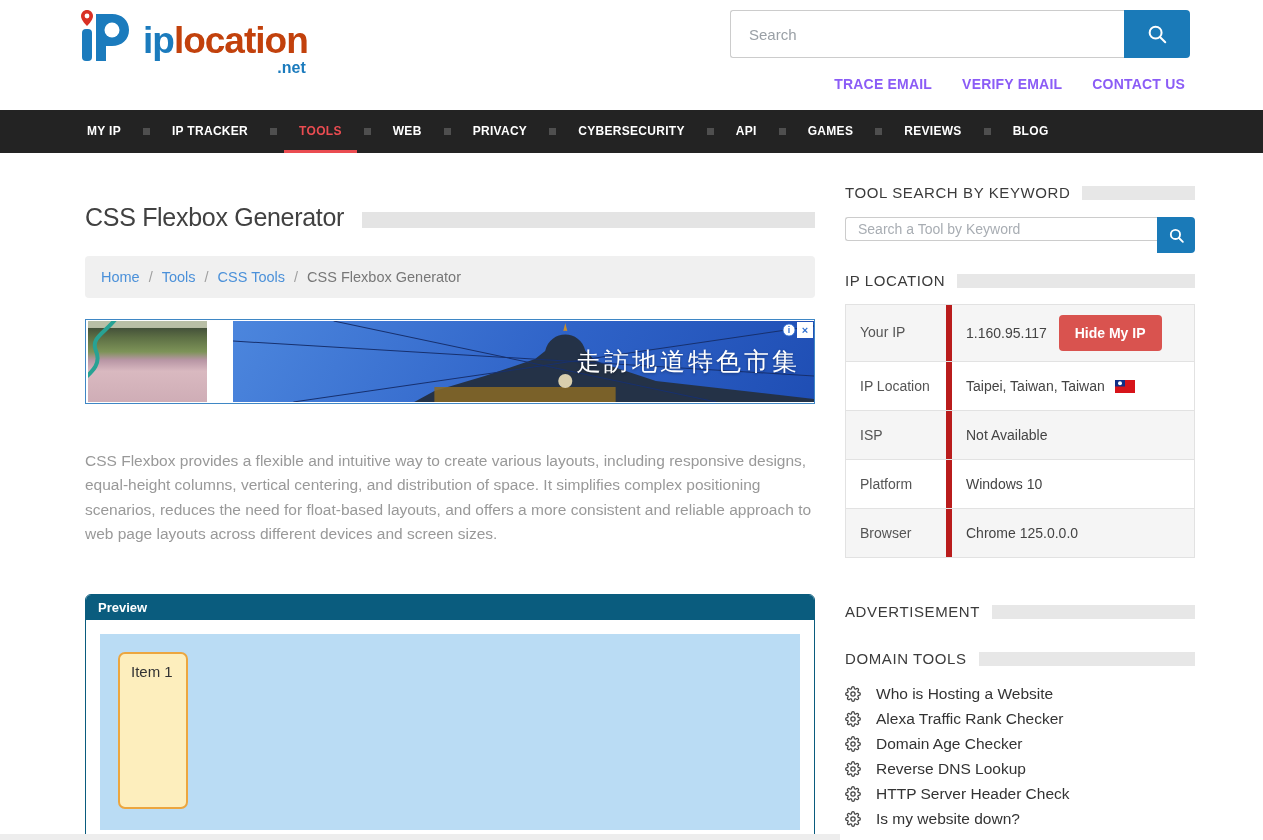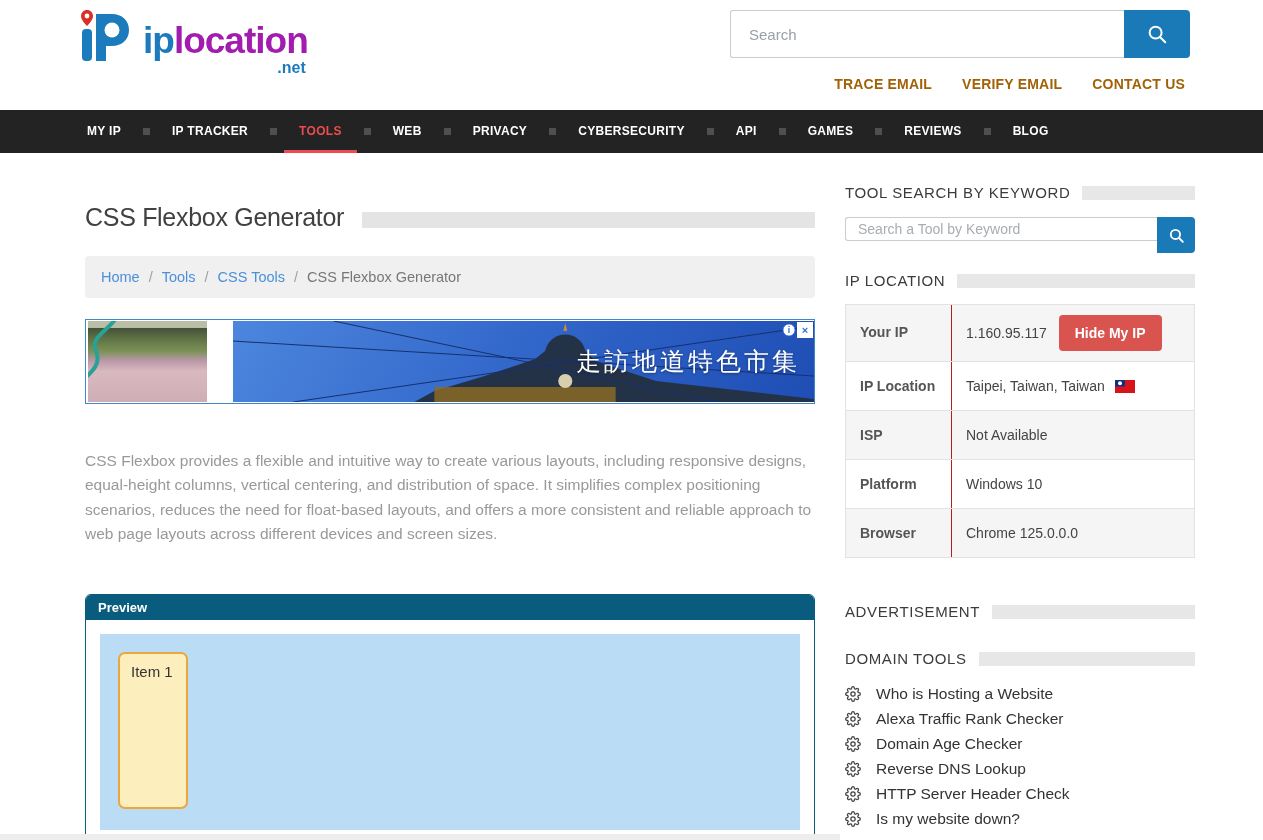--- a/index.html
+++ b/index.html
@@ -5,28 +5,28 @@
   * { margin:0; padding:0; box-sizing:border-box; }
   html,body { background:#fff; }
   body { font-family:"Liberation Sans", sans-serif; }
   .page { position:relative; width:1263px; height:840px; background:#fff; overflow:hidden; }
 
   
   .site-header { position:relative; height:110px; background:#fff; }
   .logo { position:absolute; left:75px; top:8px; display:flex; align-items:flex-start; text-decoration:none; cursor:pointer; }
   .logo-text { position:relative; margin-left:6px; margin-top:14px; font-weight:bold; font-size:37px; letter-spacing:-1px; line-height:1; }
   .lt-ip { color:#1b7bbd; }
-  .lt-loc { color:#a21caf; }
+  .lt-loc { color:#c2410c; }
   .lt-net { position:absolute; right:2px; bottom:-17px; font-size:16px; letter-spacing:0; color:#1b7bbd; font-weight:bold; }
   .header-search { position:absolute; top:10px; right:73px; width:460px; height:48px; display:flex; }
   .header-search input { flex:1; height:48px; border:1px solid #ccc; border-right:none; border-radius:3px 0 0 3px; padding:0 18px; font-size:15px; color:#555; font-family:"Liberation Sans",sans-serif; outline:none; }
   .header-search input::placeholder { color:#9aa0a6; }
   .search-btn { width:66px; height:48px; background:#1a7ab8; border:none; border-radius:0 4px 4px 0; cursor:pointer; display:flex; align-items:center; justify-content:center; }
   .header-links { position:absolute; top:76px; right:78px; display:flex; gap:30px; }
-  .header-links a { font-size:14px; font-weight:bold; color:#a16207; text-decoration:none; letter-spacing:.2px; cursor:pointer; }
+  .header-links a { font-size:14px; font-weight:bold; color:#8b5cf6; text-decoration:none; letter-spacing:.2px; cursor:pointer; }
 
   
   .main-nav { height:43px; background:#232323; display:flex; align-items:center; padding-left:72px; }
   .main-nav a { position:relative; display:inline-block; line-height:43px; padding:0 15px; color:#fff; font-size:12px; font-weight:bold; letter-spacing:.3px; text-decoration:none; cursor:pointer; }
   .main-nav a.active { color:#ea4c51; }
   .main-nav a.active::after { content:""; position:absolute; left:0; right:0; bottom:0; height:3px; background:#ea4c51; }
   .nav-sep { width:7px; height:7px; background:#4f4f4f; margin:0 7px; flex:none; }
 
   
   .content { display:flex; }
@@ -69,21 +69,21 @@
   .tool-search input { flex:1; border:1px solid #ccc; border-right:none; border-radius:3px 0 0 3px; padding:0 12px; font-size:14px; color:#555; font-family:"Liberation Sans",sans-serif; outline:none; }
   .tool-search input::placeholder { color:#a8adb3; }
   .tool-search .search-btn { width:38px; height:36px; border-radius:0 4px 4px 0; }
 
   .ip-heading { margin-top:31px; }
   .ip-table { margin-top:15px; border:1px solid #e2e2e2; font-size:14px; }
   .ip-row { display:flex; border-bottom:1px solid #e2e2e2; }
   .ip-row:last-child { border-bottom:none; }
   .ip-row.odd { background:#f5f5f5; }
   .ip-row.even { background:#fff; }
-  .ip-label { width:106px; padding:16px 14px; color:#555; border-right:1px solid #b91c1c; flex:none;font-weight:bold; }
+  .ip-label { width:106px; padding:16px 14px; color:#555; border-right:6px solid #b91c1c; flex:none; }
   .ip-value { flex:1; padding:16px 14px; color:#444; display:flex; align-items:center; }
   .ip-row.tall .ip-label, .ip-row.tall .ip-value { padding-top:19px; padding-bottom:19px; }
   .ip-row.tall .ip-value { padding-top:10px; padding-bottom:10px; }
   .hide-ip-btn { margin-left:12px; background:#d9534f; color:#fff; border:none; border-radius:4px; font-size:14px; font-weight:bold; padding:10px 16px; cursor:pointer; font-family:"Liberation Sans",sans-serif; }
   .flag { margin-left:10px; display:inline-block; }
 
   .adv-heading { margin-top:45px; }
   .domain-heading { margin-top:30px; }
   .domain-list { margin-top:18px; list-style:none; }
   .domain-list li { display:flex; align-items:center; margin-bottom:7px; }

